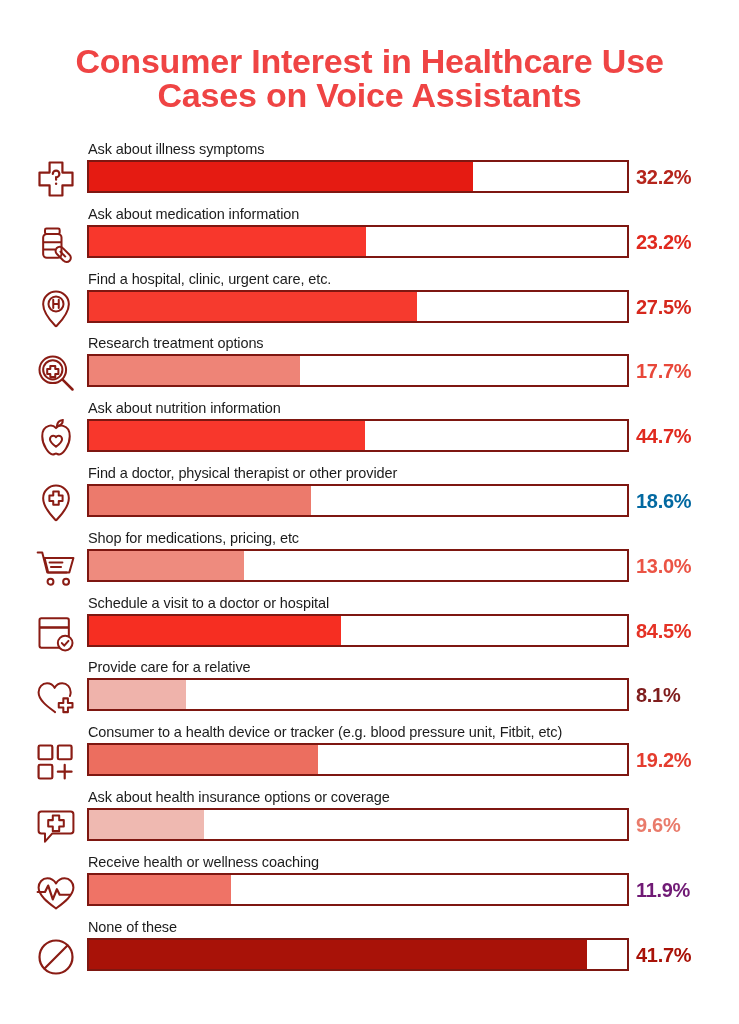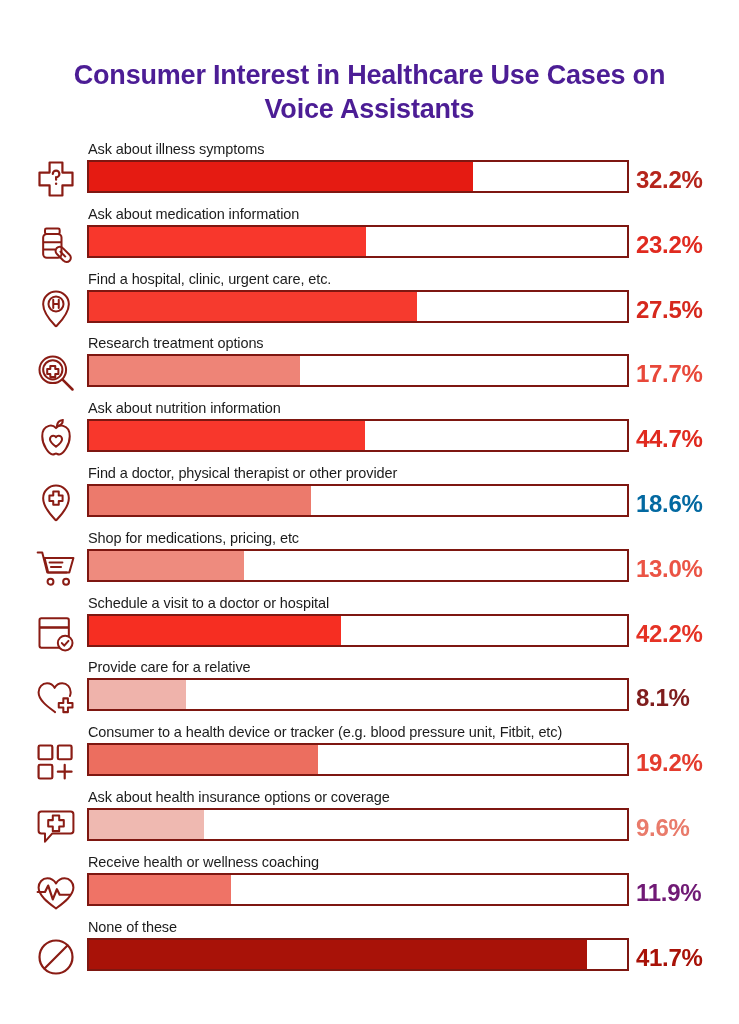--- a/index.html
+++ b/index.html
@@ -13,26 +13,25 @@
     position:relative;
     width:739px; height:1024px;
     background:#ffffff;
   }
   
   .title{
     position:absolute;
     top:44px; left:60px;
     width:619px;
     text-align:center;
-    font-size:27px;
+    font-size:34px;
     line-height:34px;
     font-weight:700;
-    color:#4c1d95;
+    color:#ef4444;
     letter-spacing:-0.2px;
-    margin-top:14px;
   }
   
   .rows{
     position:absolute;
     top:141px; left:0;
     width:698px;
   }
   .row{
     position:relative;
     height:64.8px;
@@ -68,21 +67,21 @@
   }
   .fill{
     position:absolute;
     left:0; top:0;
     height:100%;
   }
   
   .value{
     position:absolute;
     left:636px; top:25px;
-    font-size:24px;
+    font-size:20px;
     font-weight:700;
     letter-spacing:-0.3px;
     white-space:nowrap;
   }
 </style>
 </head>
 <body>
 
 <div id="page">
 
@@ -197,21 +196,21 @@
             <rect x="6" y="8" width="32" height="32" rx="2"></rect>
             <path d="M6 18h32" stroke-width="2.8"></path>
             <circle cx="34" cy="35" r="8" fill="#ffffff"></circle>
             <path d="M30.4 35l2.6 2.8 4.6-5.2" stroke-linecap="round" stroke-linejoin="round"></path>
           </svg>
         </div>
         <div class="row-label">Schedule a visit to a doctor or hospital</div>
         <div class="track" style="border-color: rgb(126, 23, 17);">
           <div class="fill" style="width: 46.8%; background: rgb(246, 46, 34);"></div>
         </div>
-        <div class="value" style="color: rgb(229, 50, 37);">42.2%</div>
+        <div class="value" style="color: rgb(229, 50, 37);">84.5%</div>
       </div>
       <div class="row">
         <div class="icon-cell">
           <svg width="44" height="44" viewBox="0 0 48 48" fill="none" stroke="#8A1C14" stroke-width="2.2">
             <path d="M23 40.5C15 34.5 5 27.5 5 18.8 5 13.4 9 9 14.2 9c3.6 0 6.7 2 8.3 5 1.6-3 4.7-5 8.3-5C36 9 40 13.4 40 18.8c0 1.4-.3 2.8-.8 4.1" stroke-linecap="round" stroke-linejoin="round"></path>
             <path d="M32 25.5h5v5h5v5h-5v5h-5v-5h-5v-5h5z" stroke-linejoin="round" fill="#ffffff"></path>
           </svg>
         </div>
         <div class="row-label">Provide care for a relative</div>
         <div class="track" style="border-color: rgb(126, 23, 17);">

